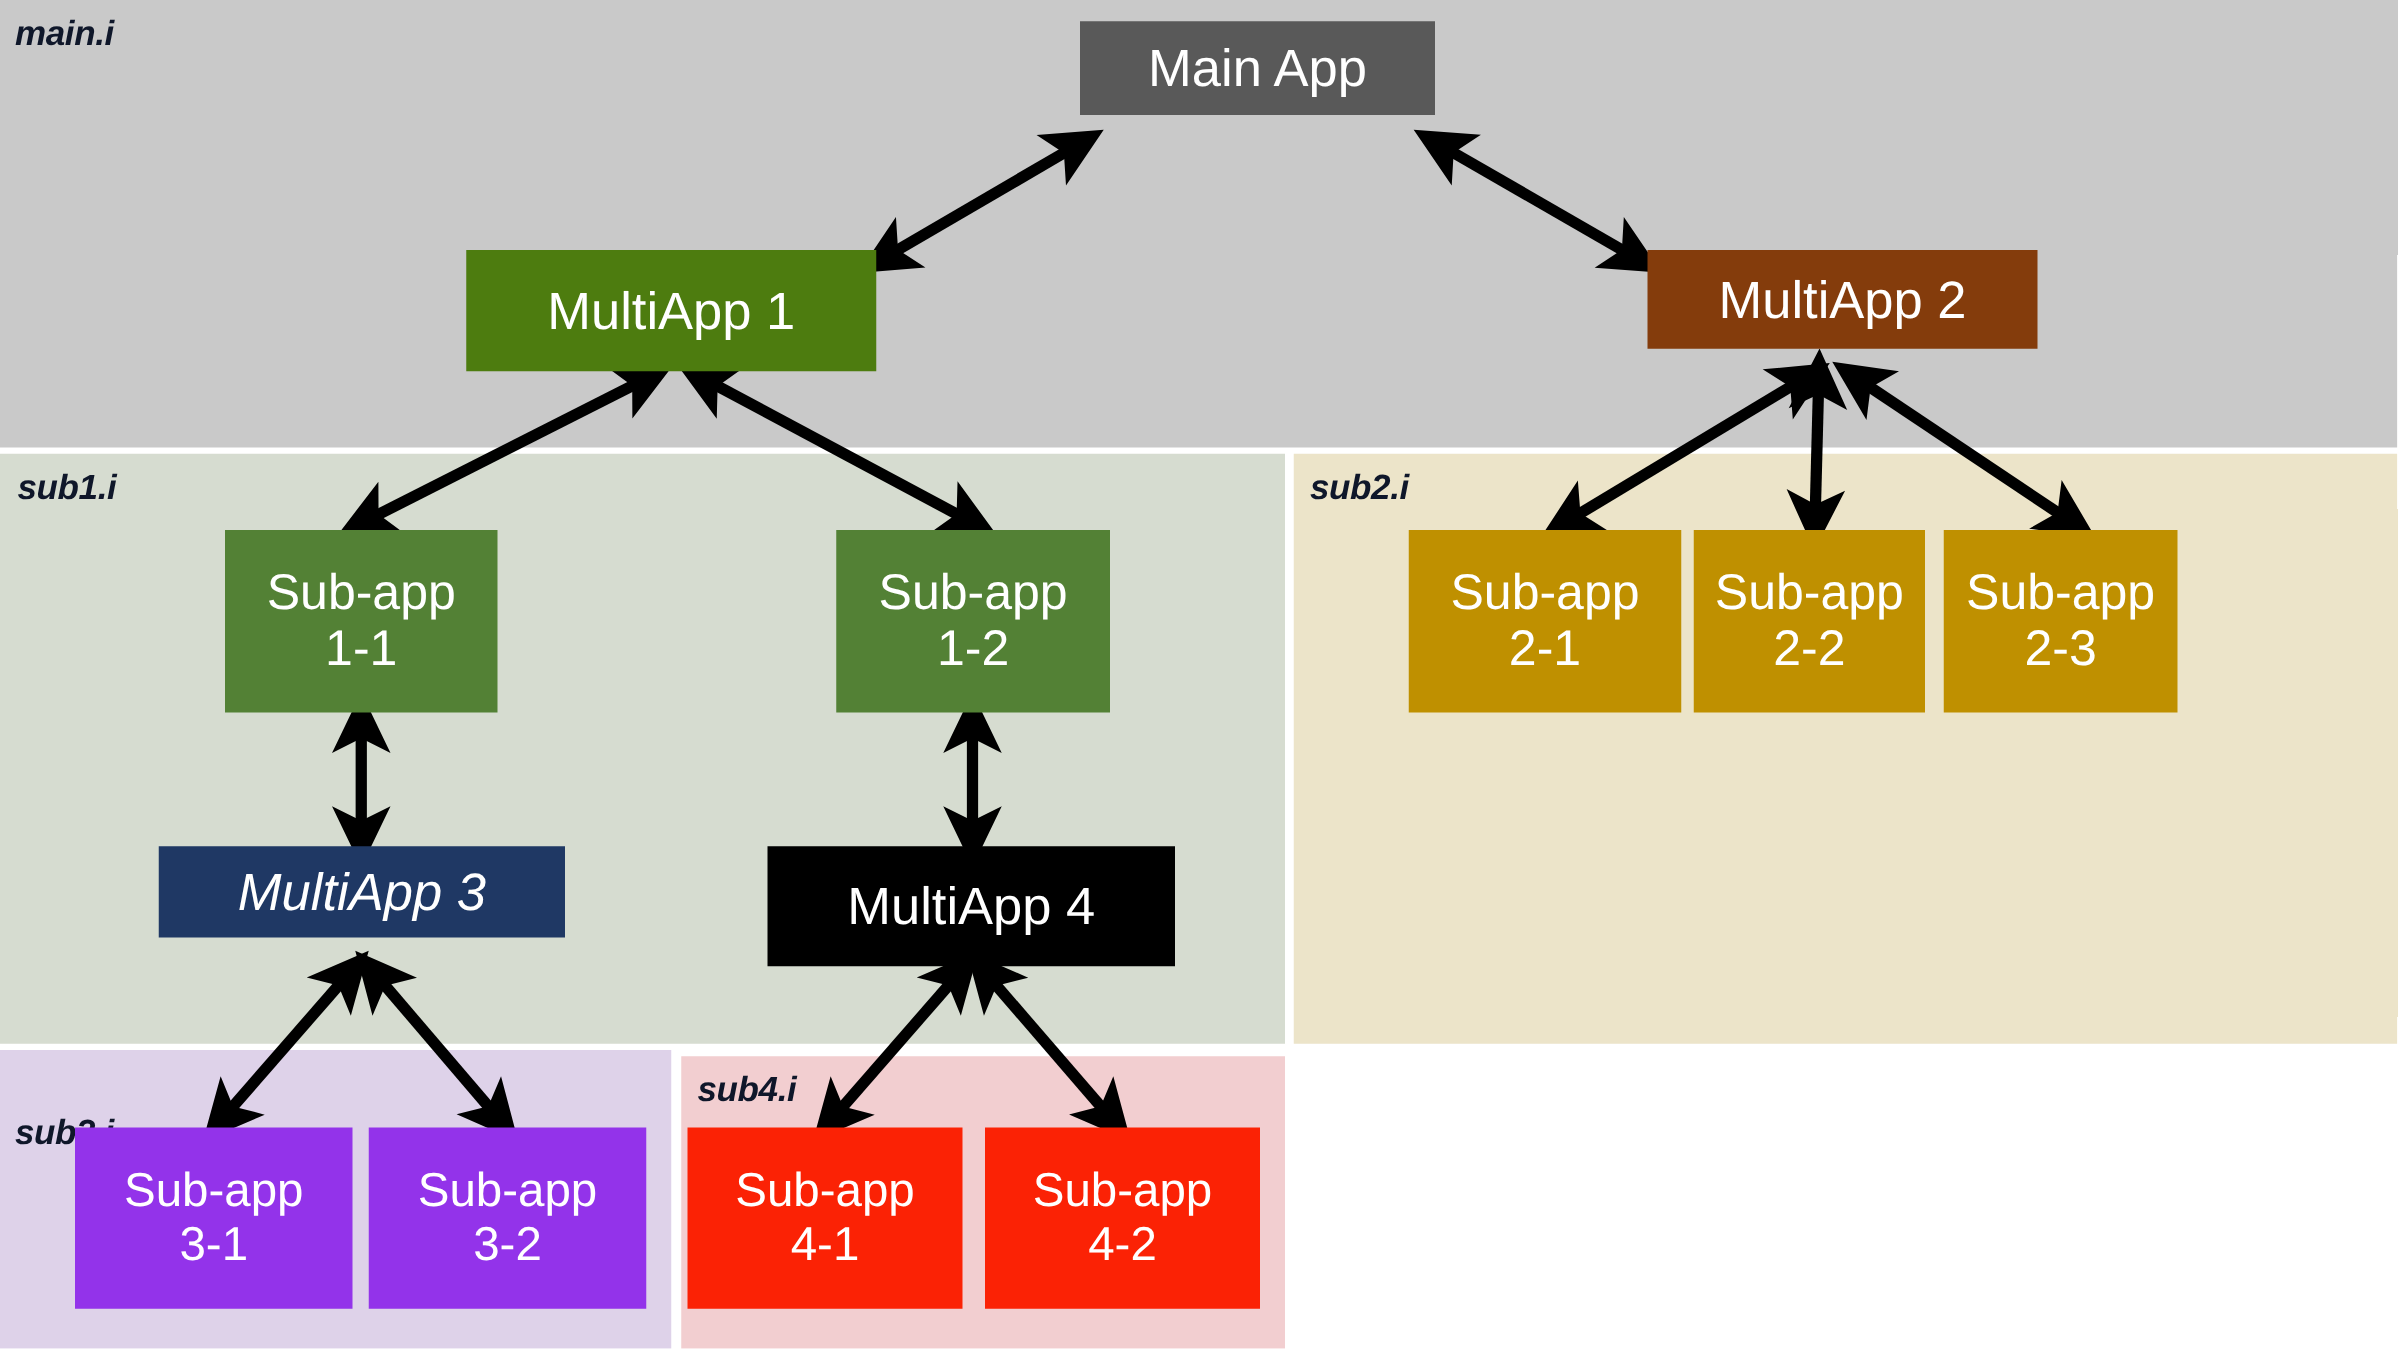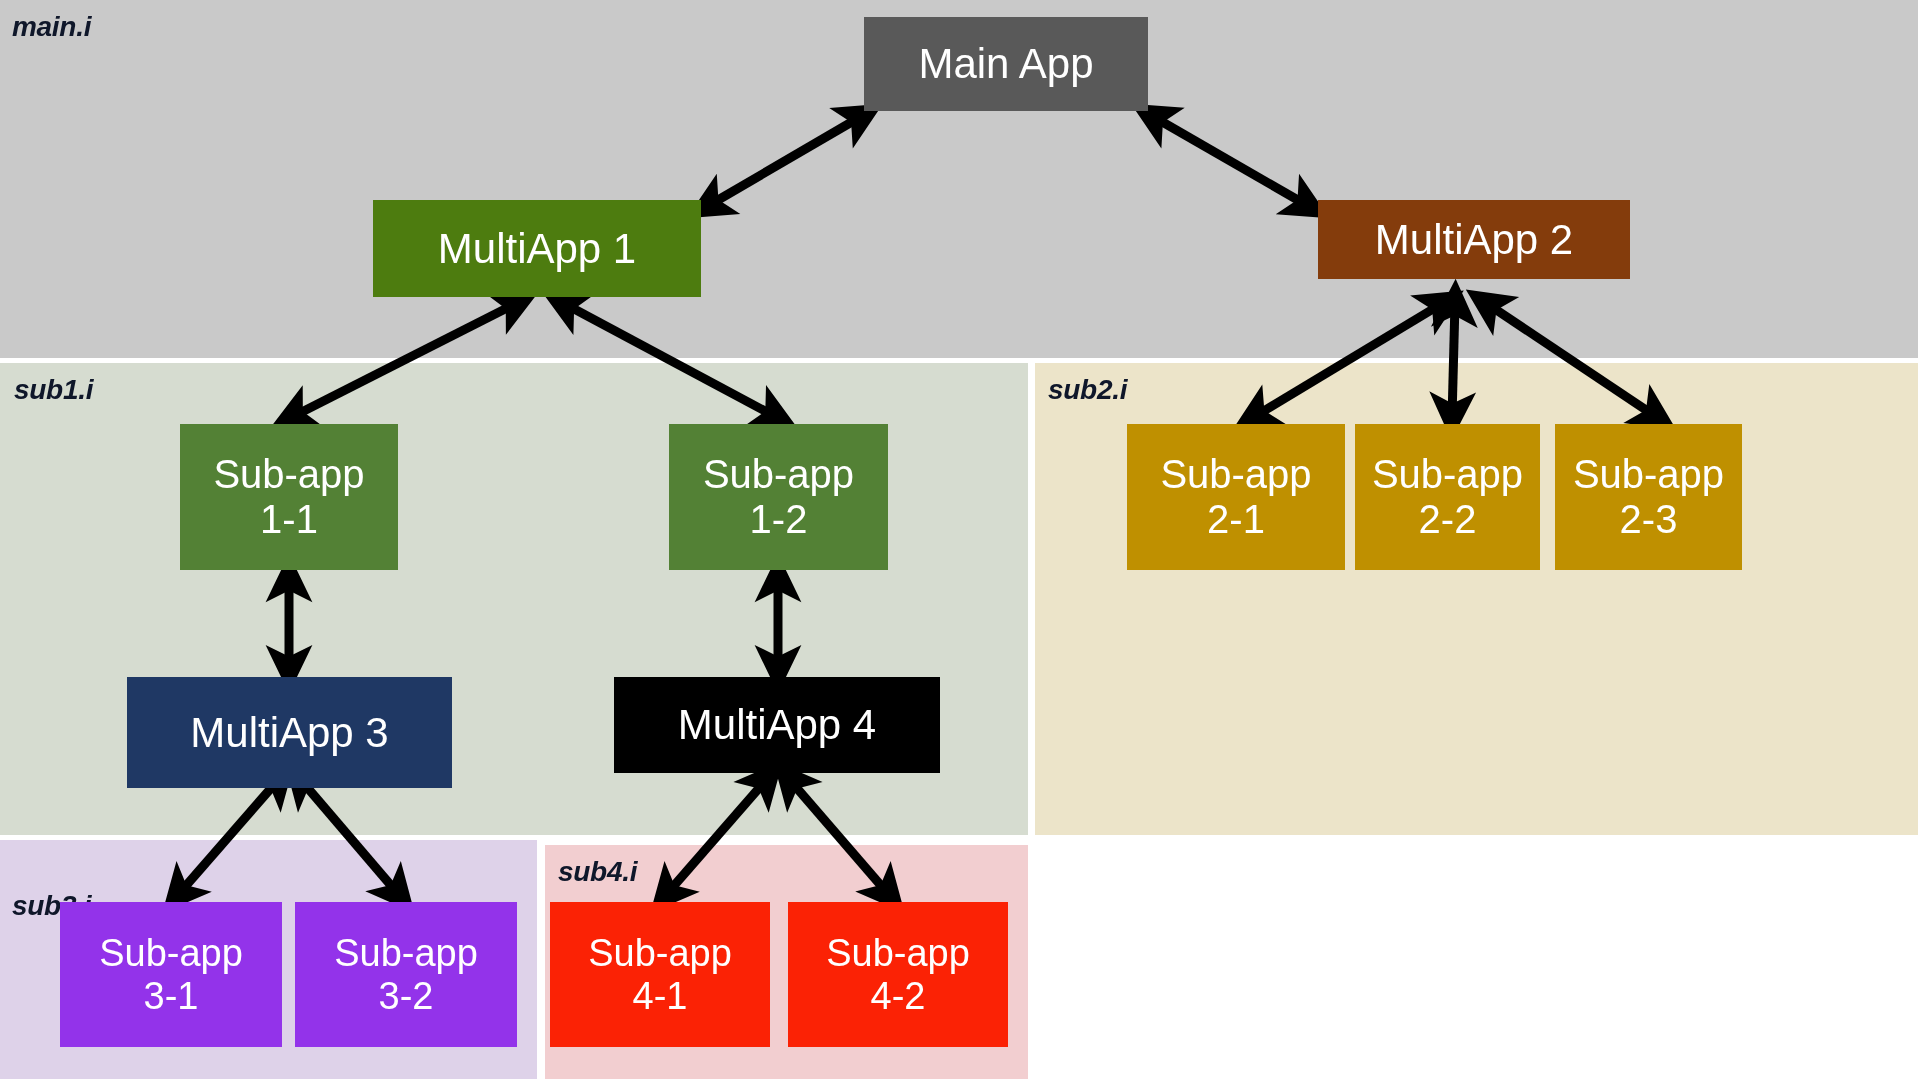--- a/index.html
+++ b/index.html
@@ -88,34 +88,34 @@
         <line x1="289" y1="578" x2="289" y2="671" stroke="#000000" stroke-width="9" marker-end="url(#arrowEnd)" marker-start="url(#arrowStart)"></line>
         <line x1="778" y1="578" x2="778" y2="671" stroke="#000000" stroke-width="9" marker-end="url(#arrowEnd)" marker-start="url(#arrowStart)"></line>
         <line x1="279" y1="779" x2="177" y2="896" stroke="#000000" stroke-width="9" marker-end="url(#arrowEnd)" marker-start="url(#arrowStart)"></line>
         <line x1="300" y1="779" x2="400" y2="896" stroke="#000000" stroke-width="9" marker-end="url(#arrowEnd)" marker-start="url(#arrowStart)"></line>
         <line x1="767" y1="779" x2="665" y2="896" stroke="#000000" stroke-width="9" marker-end="url(#arrowEnd)" marker-start="url(#arrowStart)"></line>
         <line x1="789" y1="779" x2="890" y2="896" stroke="#000000" stroke-width="9" marker-end="url(#arrowEnd)" marker-start="url(#arrowStart)"></line>
       </g>
   </svg>
 
   <div id="nodes-layer">
-      <div class="node big" style="left: 864px; top: 17px; width: 284px; height: 94px; background: rgb(89, 89, 89);">Main App</div>
+      <div class="node big" style="left: 864px; top: 17px; width: 284px; height: 75px; background: rgb(89, 89, 89);">Main App</div>
       <div class="node big" style="left: 373px; top: 200px; width: 328px; height: 97px; background: #4d7c0f;">MultiApp 1</div>
       <div class="node big" style="left: 1318px; top: 200px; width: 312px; height: 79px; background: rgb(132, 60, 12);">MultiApp 2</div>
       <div class="node mid" style="left: 180px; top: 424px; width: 218px; height: 146px; background: rgb(83, 129, 53);">Sub-app
 1-1</div>
       <div class="node mid" style="left: 669px; top: 424px; width: 219px; height: 146px; background: rgb(83, 129, 53);">Sub-app
 1-2</div>
       <div class="node mid" style="left: 1127px; top: 424px; width: 218px; height: 146px; background: rgb(191, 144, 0);">Sub-app
 2-1</div>
       <div class="node mid" style="left: 1355px; top: 424px; width: 185px; height: 146px; background: rgb(191, 144, 0);">Sub-app
 2-2</div>
       <div class="node mid" style="left: 1555px; top: 424px; width: 187px; height: 146px; background: rgb(191, 144, 0);">Sub-app
 2-3</div>
-      <div class="node big" style="left: 127px; top: 677px; width: 325px; height: 111px; background: rgb(31, 56, 100);">MultiApp 3</div>
+      <div class="node big" style="left: 127px; top: 677px; width: 325px; height: 73px; background: rgb(31, 56, 100); font-style: italic;">MultiApp 3</div>
       <div class="node big" style="left: 614px; top: 677px; width: 326px; height: 96px; background: #000000;">MultiApp 4</div>
       <div class="node small" style="left: 60px; top: 902px; width: 222px; height: 145px; background: rgb(147, 51, 234);">Sub-app
 3-1</div>
       <div class="node small" style="left: 295px; top: 902px; width: 222px; height: 145px; background: rgb(147, 51, 234);">Sub-app
 3-2</div>
       <div class="node small" style="left: 550px; top: 902px; width: 220px; height: 145px; background: rgb(251, 34, 5);">Sub-app
 4-1</div>
       <div class="node small" style="left: 788px; top: 902px; width: 220px; height: 145px; background: rgb(251, 34, 5);">Sub-app
 4-2</div>
     </div>

